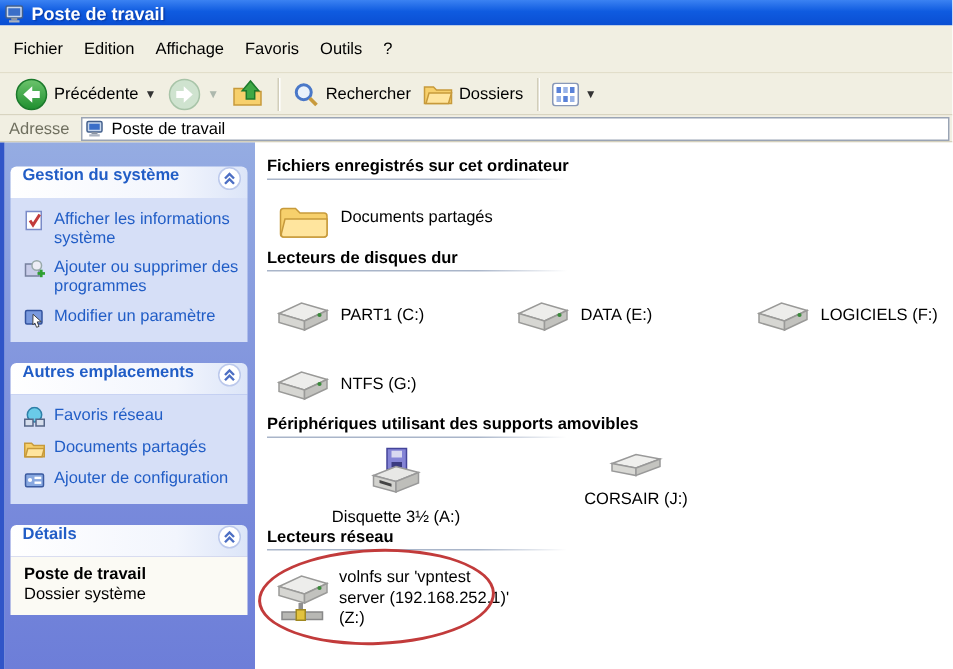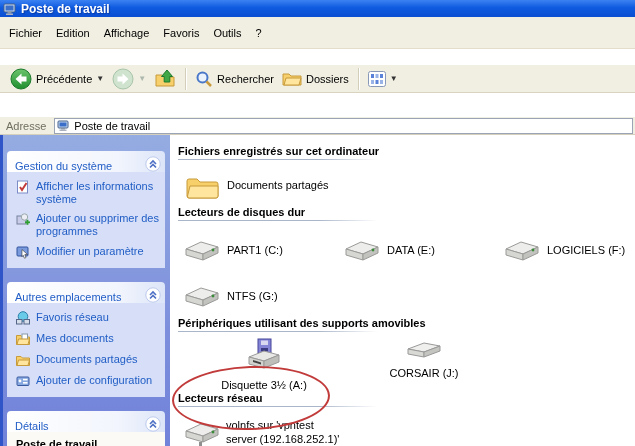--- a/index.html
+++ b/index.html
@@ -21,49 +21,49 @@
   
   .menubar {
     height:32px; background:#F1EFE2; display:flex; align-items:center;
     padding-left:4px; border-bottom:1px solid #E2DECA;
   }
   .menu-item { padding:0 9px 0 5px; cursor:default; }
 
   
   .toolbar {
     height:28px; background:#F1EFE2; border-bottom:1px solid #D8D4C0;
-    display:flex; align-items:center; padding-left:6px;margin-top:16px;
+    display:flex; align-items:center; padding-left:6px;
   }
   .tb-btn { display:flex; align-items:center; gap:4px; padding:0 4px; height:24px; }
   .tb-caret { font-size:8px; color:#333; line-height:1; }
   .tb-caret.dim { color:#ADB8AD; }
   .tb-sep { width:1px; height:22px; background:#D2CEBA; box-shadow:1px 0 0 #fff; margin:0 5px; }
 
   
-  .addressbar { height:18px; background:#F1EFE2; display:flex; align-items:center; border-bottom:1px solid #D4D0BC;margin-top:24px; }
+  .addressbar { height:18px; background:#F1EFE2; display:flex; align-items:center; border-bottom:1px solid #D4D0BC; }
   .address-label { color:#6F6F5F; padding:0 8px 0 6px; }
   .address-field {
     flex:1; height:16px; margin-right:2px; background:#fff;
     border:1px solid #9AA4B4; display:flex; align-items:center; gap:4px; padding-left:2px;
   }
 
   
   .body-row { display:flex; height:368px; }
 
   .sidebar {
     width:170px; flex:0 0 170px;
     background:linear-gradient(to bottom,#95ACE2 0%,#7C8EDC 55%,#6B7CD8 100%);
     border-left:3px solid #3055C8; padding-top:16px;
   }
   .panel { margin:0 5px 14px 4px; width:158px; }
   .panel-header {
     height:21px; border-radius:4px 4px 0 0;
     background:linear-gradient(to right,#FFFFFF 0%,#F2F5FD 70%,#DCE5F8 100%);
-    display:flex; align-items:flex-end; justify-content:space-between;
-    padding:0 4px 0 8px; color:#215DC6; font-weight:normal; cursor:pointer;
+    display:flex; align-items:flex-start; justify-content:space-between;
+    padding:0 4px 0 8px; color:#215DC6; font-weight:bold; cursor:pointer;
   }
   .panel-body { background:#D6DFF7; padding:8px 4px 9px 9px; display:flex; flex-direction:column; gap:7px; }
   .panel-body.white { background:#FBFAF4; color:#000; gap:1px; padding:6px 4px 8px 9px; }
   .task { display:flex; align-items:flex-start; gap:6px; color:#215DC6; cursor:pointer; line-height:1.15; }
   .task svg { flex:0 0 auto; margin-top:0; }
   .details-name { font-weight:bold; }
 
   .content { flex:1; background:#fff; padding:10px 0 0 8px; }
   .section-title { font-weight:bold; white-space:nowrap; }
   .divider { width:200px; height:1px; margin-top:2px;
@@ -235,28 +235,20 @@
             <svg width="14" height="14">
               <circle cx="7" cy="5.5" r="4.8" fill="#6ACBE8" stroke="#2E7FA8"></circle>
               <rect x="0.5" y="8.5" width="5.5" height="4.5" fill="#D6DEEC" stroke="#556688"></rect>
               <rect x="8" y="8.5" width="5.5" height="4.5" fill="#D6DEEC" stroke="#556688"></rect>
             </svg>
             <span>Favoris réseau</span>
           </div>
           <div class="task">
             <svg width="14" height="14">
               <path d="M0.5,3.5 L5,3.5 L6.5,5 L13.5,5 L13.5,12.5 L0.5,12.5 Z" fill="#F7D06C" stroke="#C79A3B"></path>
-              <rect x="6" y="2" width="5.5" height="7" fill="#fff" stroke="#8898A8"></rect>
-              <path d="M2.5,7 L13.5,7 L12,12.5 L1,12.5 Z" fill="#FFE59E" stroke="#C79A3B"></path>
-            </svg>
-            <span>Mes documents</span>
-          </div>
-          <div class="task">
-            <svg width="14" height="14">
-              <path d="M0.5,3.5 L5,3.5 L6.5,5 L13.5,5 L13.5,12.5 L0.5,12.5 Z" fill="#F7D06C" stroke="#C79A3B"></path>
               <path d="M2.5,7 L13.5,7 L12,12.5 L1,12.5 Z" fill="#FFE59E" stroke="#C79A3B"></path>
             </svg>
             <span>Documents partagés</span>
           </div>
           <div class="task">
             <svg width="14" height="14">
               <rect x="1" y="3" width="12" height="8.5" rx="1" fill="#88A8E0" stroke="#3A5AA0"></rect>
               <circle cx="4" cy="7" r="1.4" fill="#fff"></circle>
               <rect x="7" y="4.8" width="4.5" height="1.6" fill="#fff"></rect>
               <rect x="7" y="8" width="4.5" height="1.6" fill="#fff"></rect>

